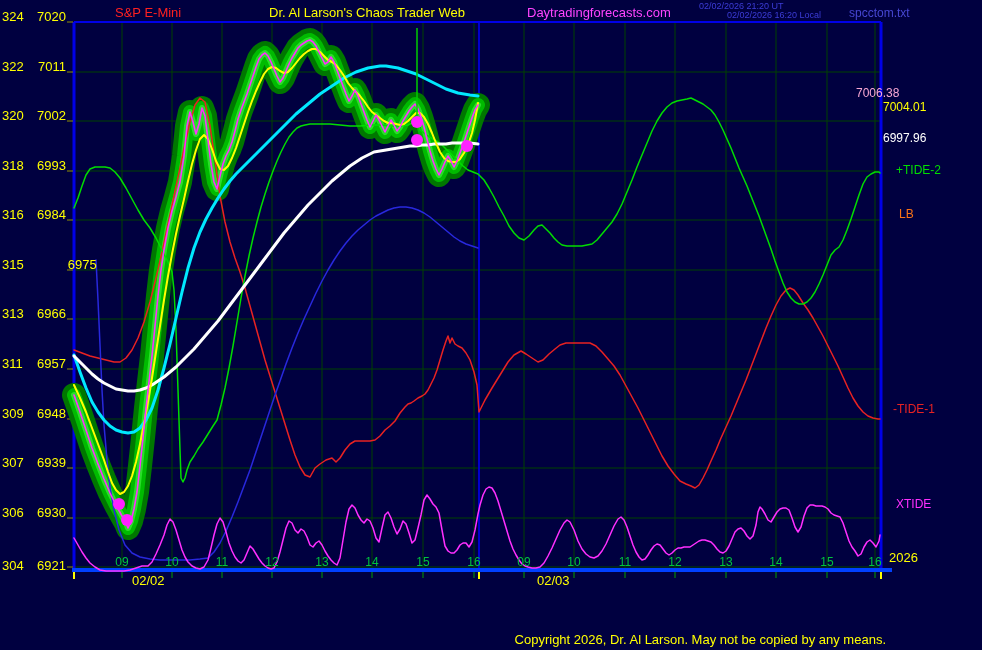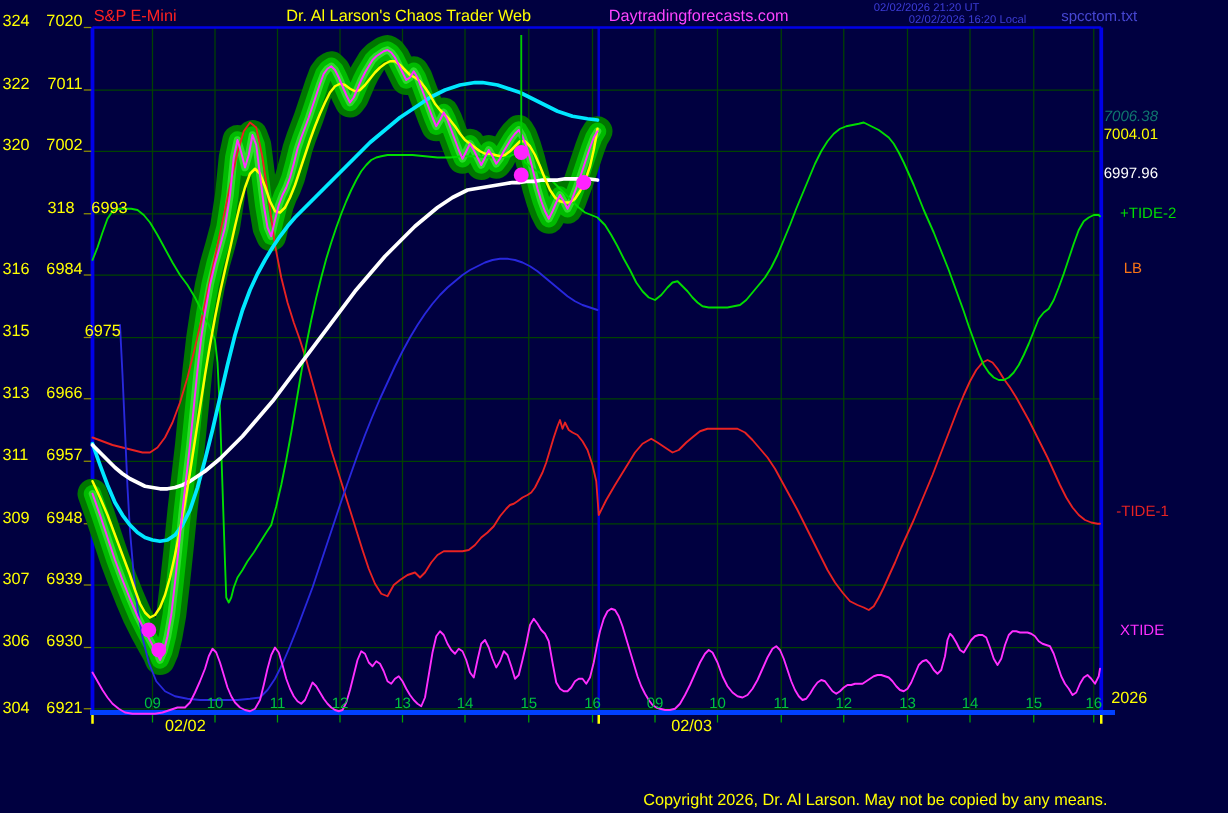--- a/index.html
+++ b/index.html
@@ -1,20 +1,20 @@
 <!DOCTYPE html>
 <html><head>
 <meta charset="utf-8">
 <style>
   html,body{margin:0;padding:0;background:#000040;width:982px;height:650px;overflow:hidden;
     font-family:"Liberation Sans","DejaVu Sans",sans-serif;}
   #stage{position:relative;width:982px;height:650px;background:#000040;}
   #plot{position:absolute;left:0;top:0;}
   .lbl{position:absolute;white-space:pre;line-height:1;}
-  .hdr{top:6px;font-size:13px;}
+  .hdr{top:6px;font-size:13px;margin-left:40px;}
   #symbol{left:75px;color:#ff2020;}
   #title{left:229px;color:#ffff00;}
   #site{left:487px;color:#ff44ff;}
   .tstamp{left:699px;color:#3c3cd8;font-size:9px;width:100px;}
   #ts1{top:2px;}
   #ts2{top:11px;padding-left:28px;}
   #fname{left:849px;color:#4646d2;font-size:12px;top:7px;}
   .axis-row{position:absolute;left:2px;width:64px;color:#ffff00;font-size:13px;display:flex;justify-content:space-between;}
   .xlab{position:absolute;color:#00c43c;font-size:12px;transform:translateX(-50%);}
   .datelab{position:absolute;color:#ffff00;font-size:13px;margin-left:36px;}
@@ -124,21 +124,21 @@
         <span>7020</span>
       </div>
       <div class="axis-row" style="top: 59px;">
         <span>322</span>
         <span>7011</span>
       </div>
       <div class="axis-row" style="top: 108px;">
         <span>320</span>
         <span>7002</span>
       </div>
-      <div class="axis-row" style="top: 158px; margin-left: 36px;">
+      <div class="axis-row" style="top: 158px;">
         <span>318</span>
         <span>6993</span>
       </div>
       <div class="axis-row" style="top: 207px;">
         <span>316</span>
         <span>6984</span>
       </div>
       <div class="axis-row" style="top: 257px; gap: 44px;">
         <span>315</span>
         <span>6975</span>
@@ -183,21 +183,21 @@
       <div class="lbl xlab" style="left: 625px; top: 556px;">11</div>
       <div class="lbl xlab" style="left: 675px; top: 556px;">12</div>
       <div class="lbl xlab" style="left: 726px; top: 556px;">13</div>
       <div class="lbl xlab" style="left: 776px; top: 556px;">14</div>
       <div class="lbl xlab" style="left: 827px; top: 556px;">15</div>
       <div class="lbl xlab" style="left: 875px; top: 556px;">16</div>
       <div class="lbl datelab" style="left: 501px; top: 574px;">02/03</div>
       <div class="lbl" id="yearlab" style="left: 889px; top: 551px;">2026</div>
     </div>
   <div id="right-labels">
-      <div class="lbl rlab" style="left: 883px; top: 87px; color: #0f766e; font-style: italic;">7006.38</div>
+      <div class="lbl rlab" style="left: 856px; top: 87px; color: #f9a8d4;">7006.38</div>
       <div class="lbl rlab" style="left: 883px; top: 101px; color: rgb(255, 255, 0);">7004.01</div>
       <div class="lbl rlab" style="left: 883px; top: 132px; color: rgb(255, 255, 255);">6997.96</div>
       <div class="lbl rlab" style="left: 896px; top: 164px; color: rgb(0, 221, 0);">+TIDE-2</div>
       <div class="lbl rlab" style="left: 899px; top: 208px; color: #f97316;">LB</div>
       <div class="lbl rlab" style="left: 893px; top: 403px; color: rgb(232, 34, 34);">-TIDE-1</div>
       <div class="lbl rlab" style="left: 896px; top: 498px; color: rgb(255, 47, 255);">XTIDE</div>
     </div>
 
   <div id="copyright">Copyright 2026, Dr. Al Larson. May not be copied by any means.</div>
 </div>

